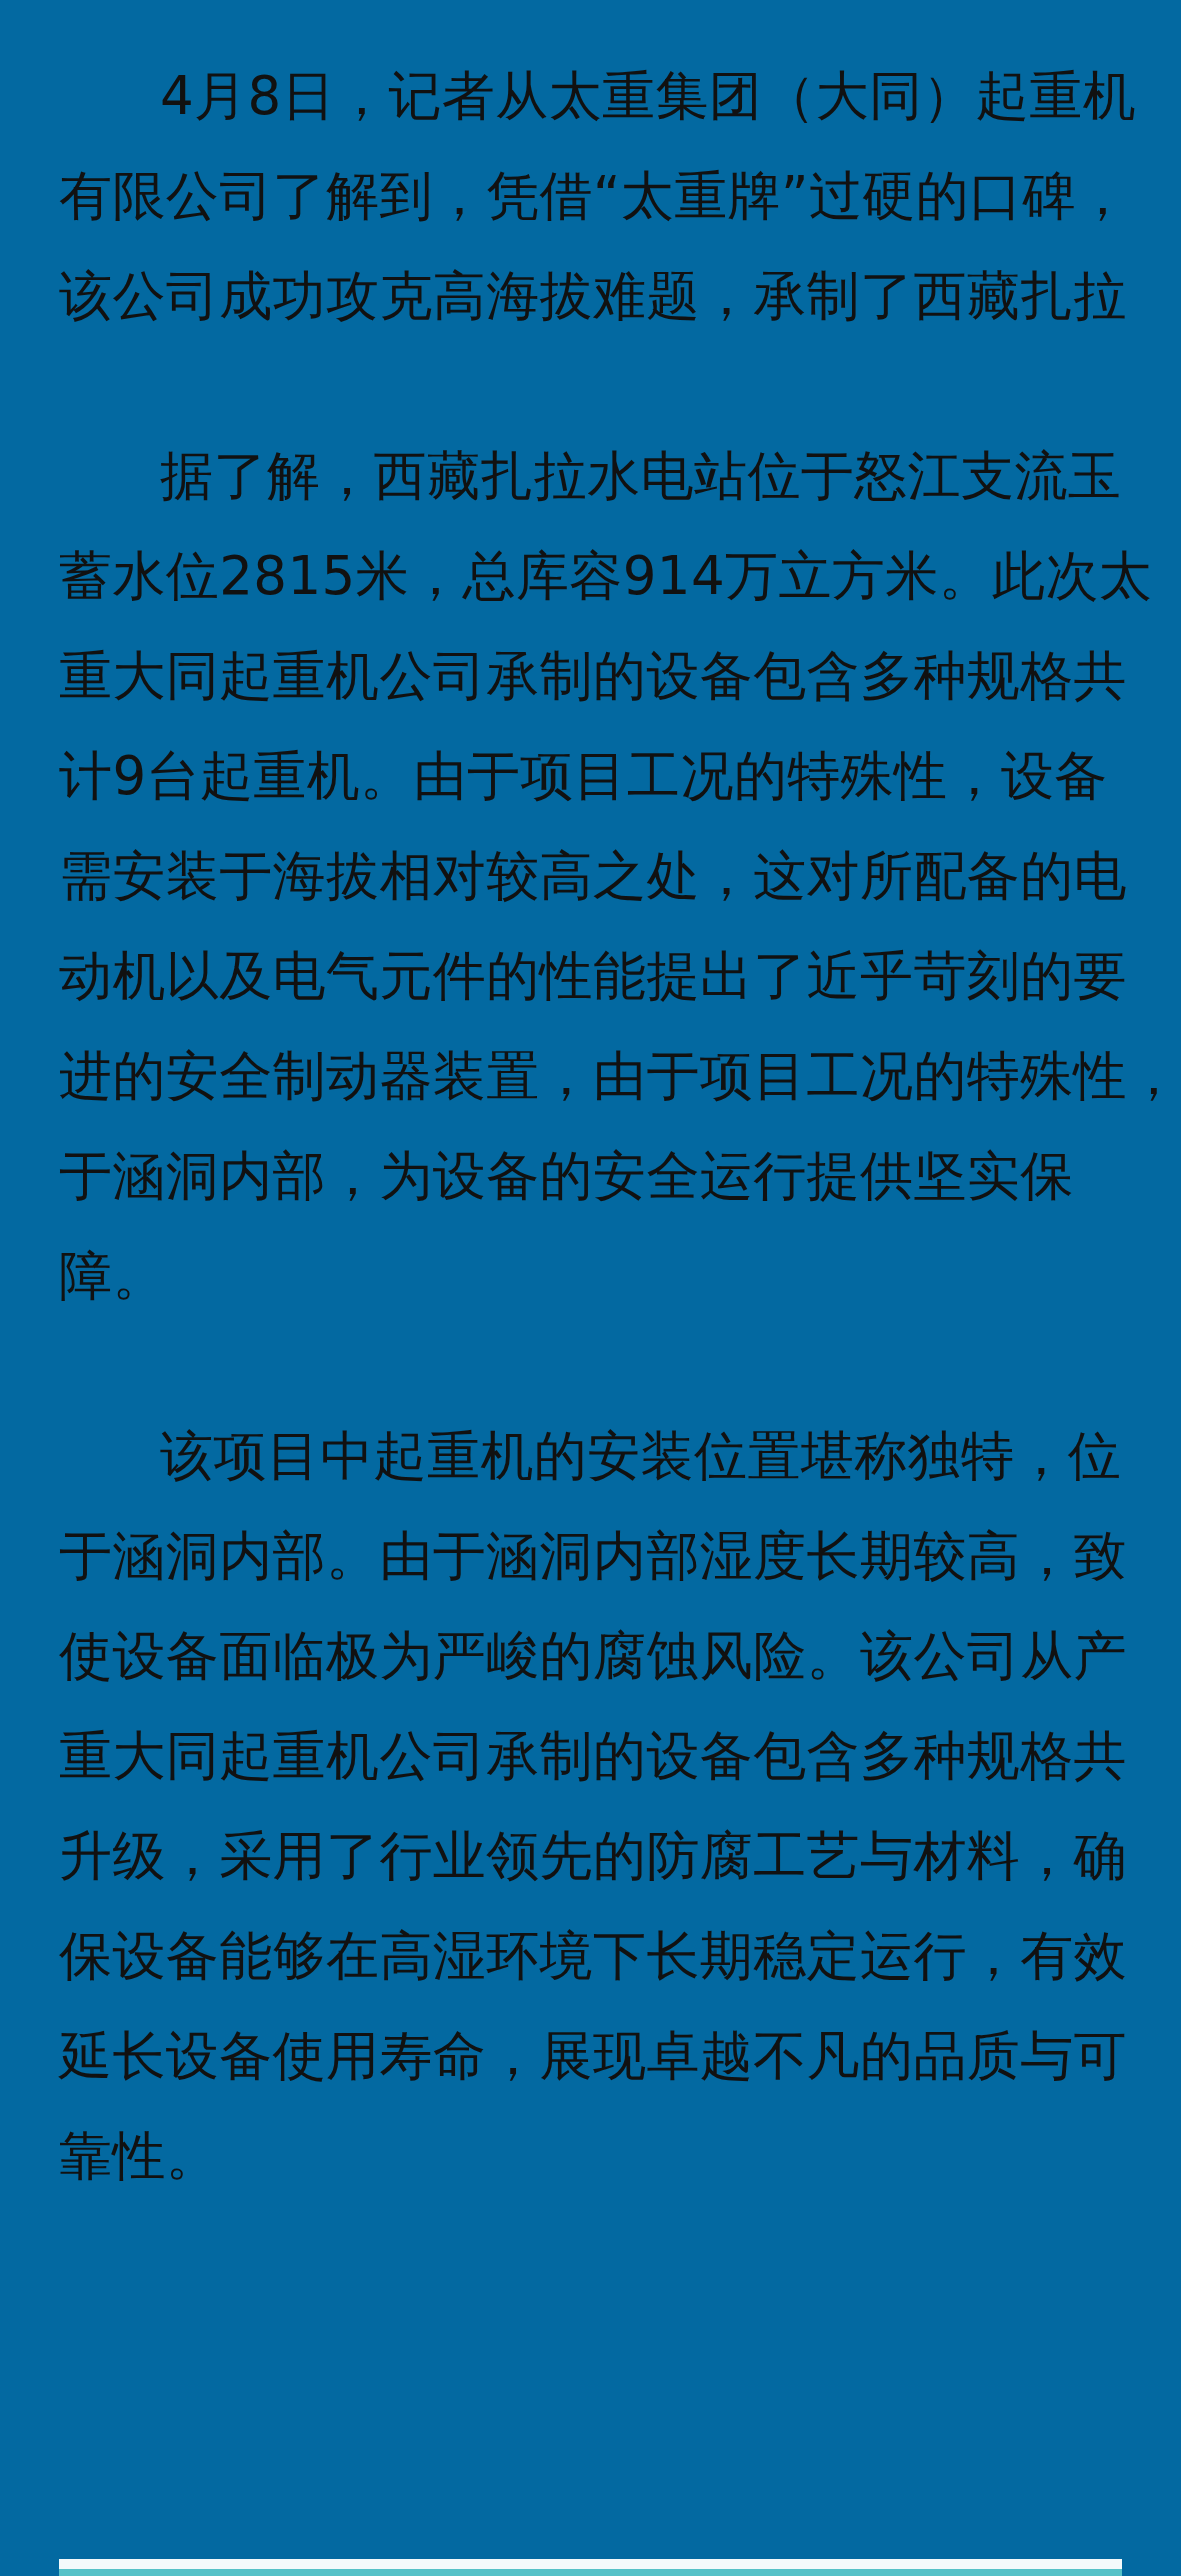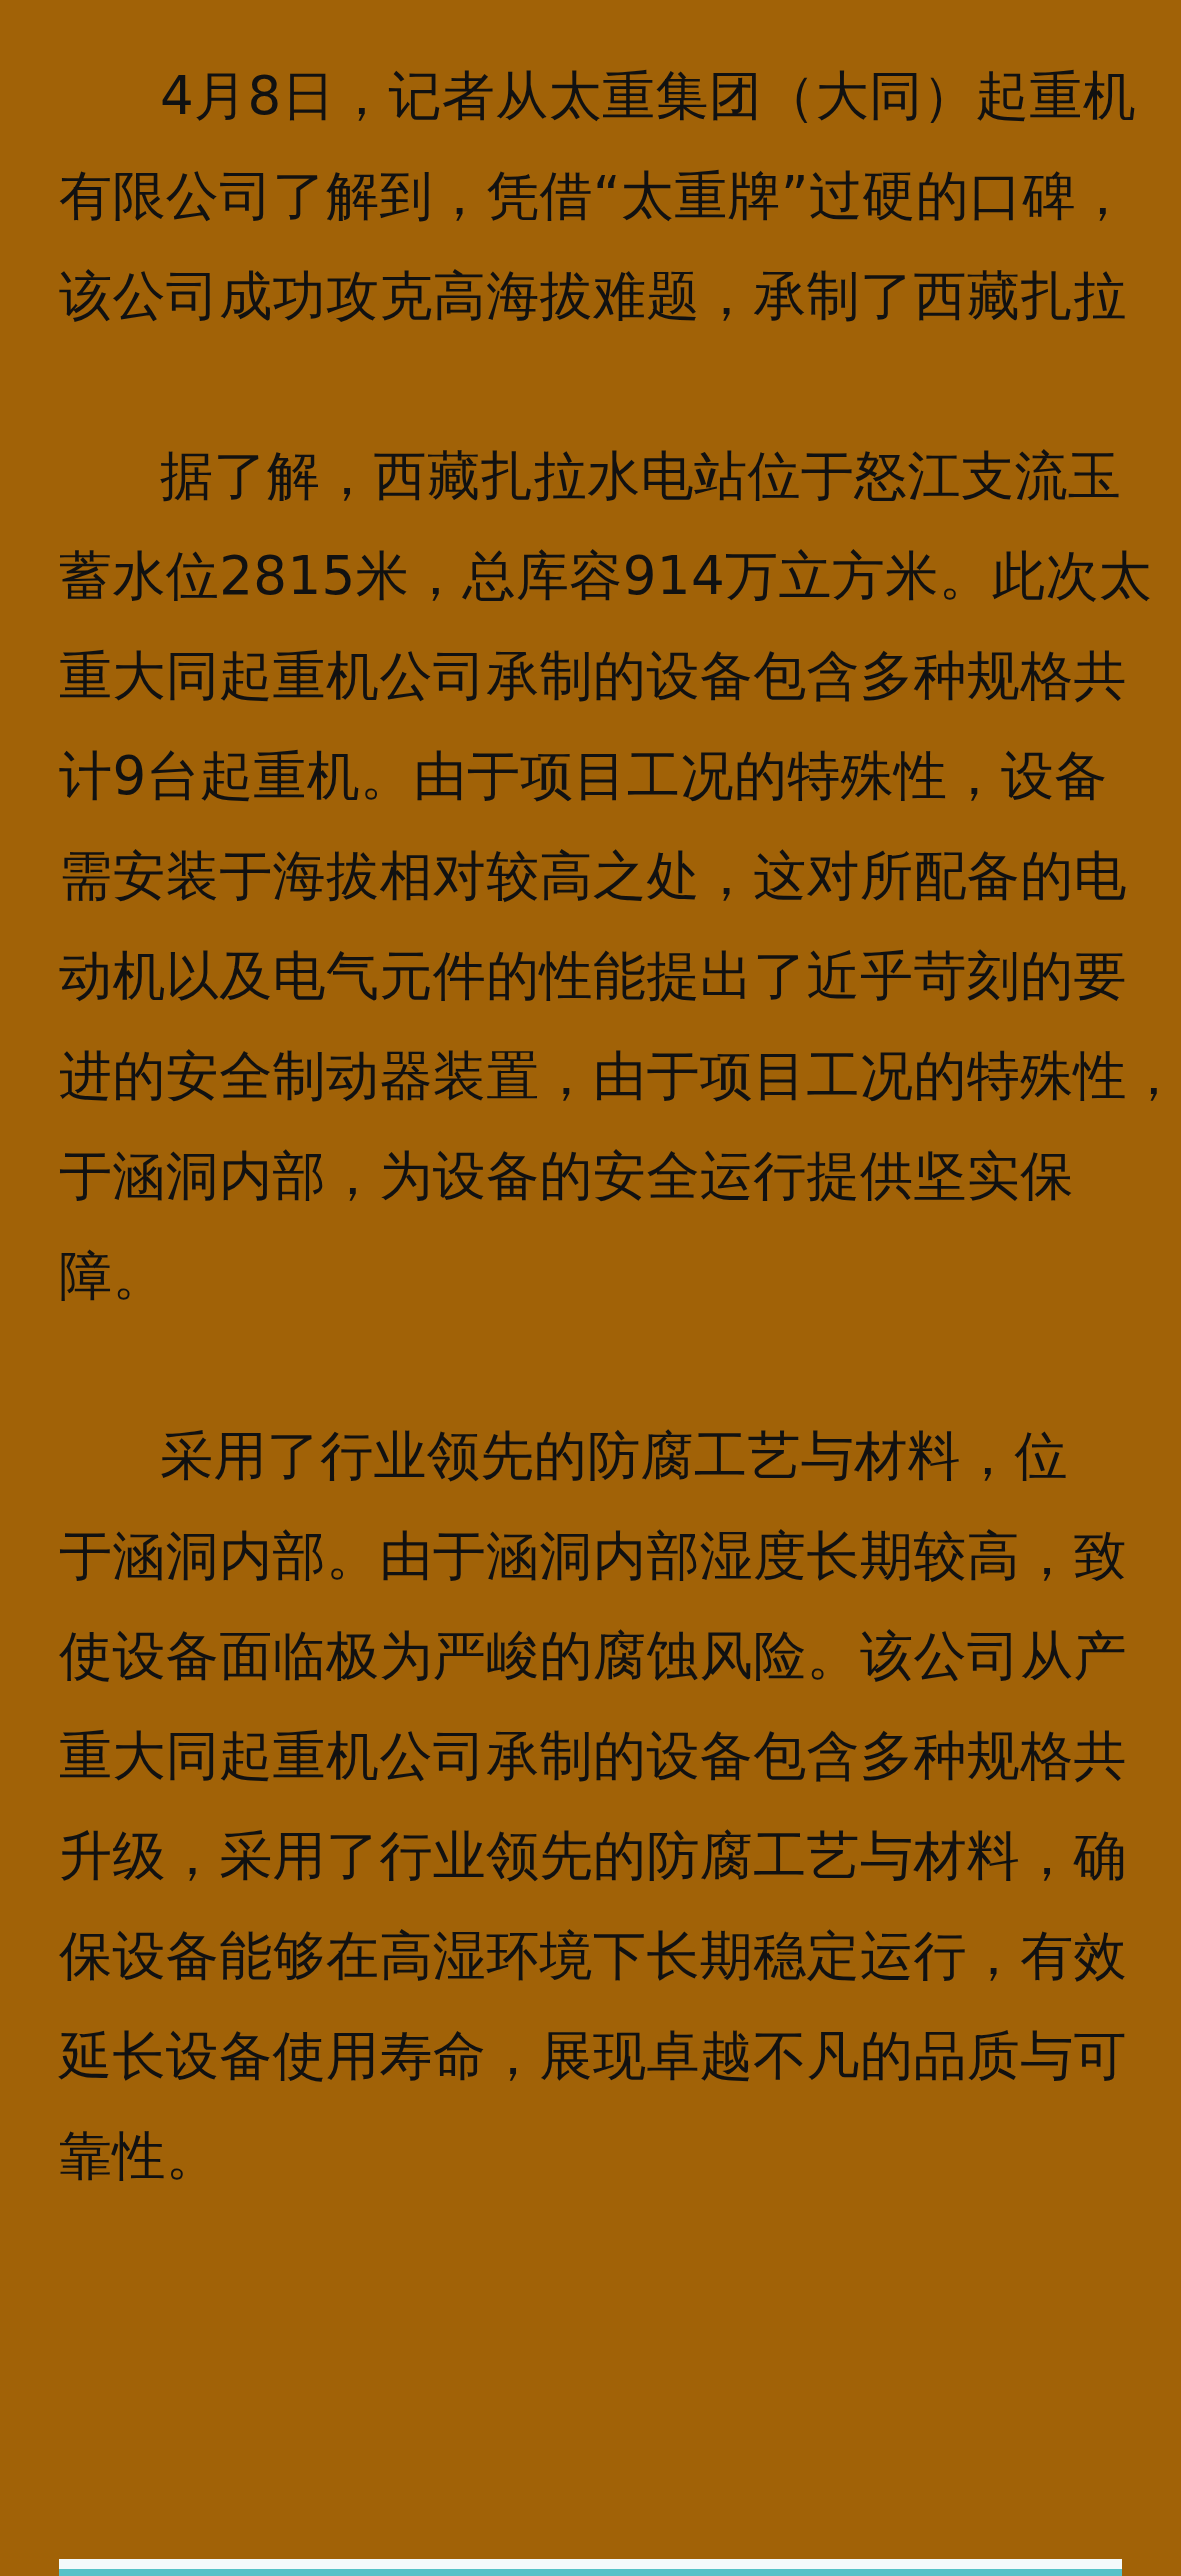--- a/index.html
+++ b/index.html
@@ -4,21 +4,21 @@
 <style>
   html, body {
     margin: 0;
     padding: 0;
     background: #ffffff;
   }
   .page {
     position: relative;
     width: 1182px;
     height: 2576px;
-    background: #a16207;
+    background: #0369a1;
     overflow: hidden;
     font-family: "DejaVu Sans", sans-serif;
   }
   .article {
     position: absolute;
     top: 46px;
     left: 59px;
     width: 1073px;
     color: #111111;
     font-size: 53px;
@@ -73,21 +73,21 @@
       <div class="line">重大同起重机公司承制的设备包含多种规格共</div>
       <div class="line">计9台起重机。由于项目工况的特殊性，设备</div>
       <div class="line">需安装于海拔相对较高之处，这对所配备的电</div>
       <div class="line">动机以及电气元件的性能提出了近乎苛刻的要</div>
       <div class="line">进的安全制动器装置，由于项目工况的特殊性，</div>
       <div class="line">于涵洞内部，为设备的安全运行提供坚实保</div>
       <div class="line">障。</div>
     </div>
 
     <div class="para">
-      <div class="line">采用了行业领先的防腐工艺与材料，位</div>
+      <div class="line">该项目中起重机的安装位置堪称独特，位</div>
       <div class="line">于涵洞内部。由于涵洞内部湿度长期较高，致</div>
       <div class="line">使设备面临极为严峻的腐蚀风险。该公司从产</div>
       <div class="line">重大同起重机公司承制的设备包含多种规格共</div>
       <div class="line">升级，采用了行业领先的防腐工艺与材料，确</div>
       <div class="line">保设备能够在高湿环境下长期稳定运行，有效</div>
       <div class="line">延长设备使用寿命，展现卓越不凡的品质与可</div>
       <div class="line">靠性。</div>
     </div>
 
   </div>

